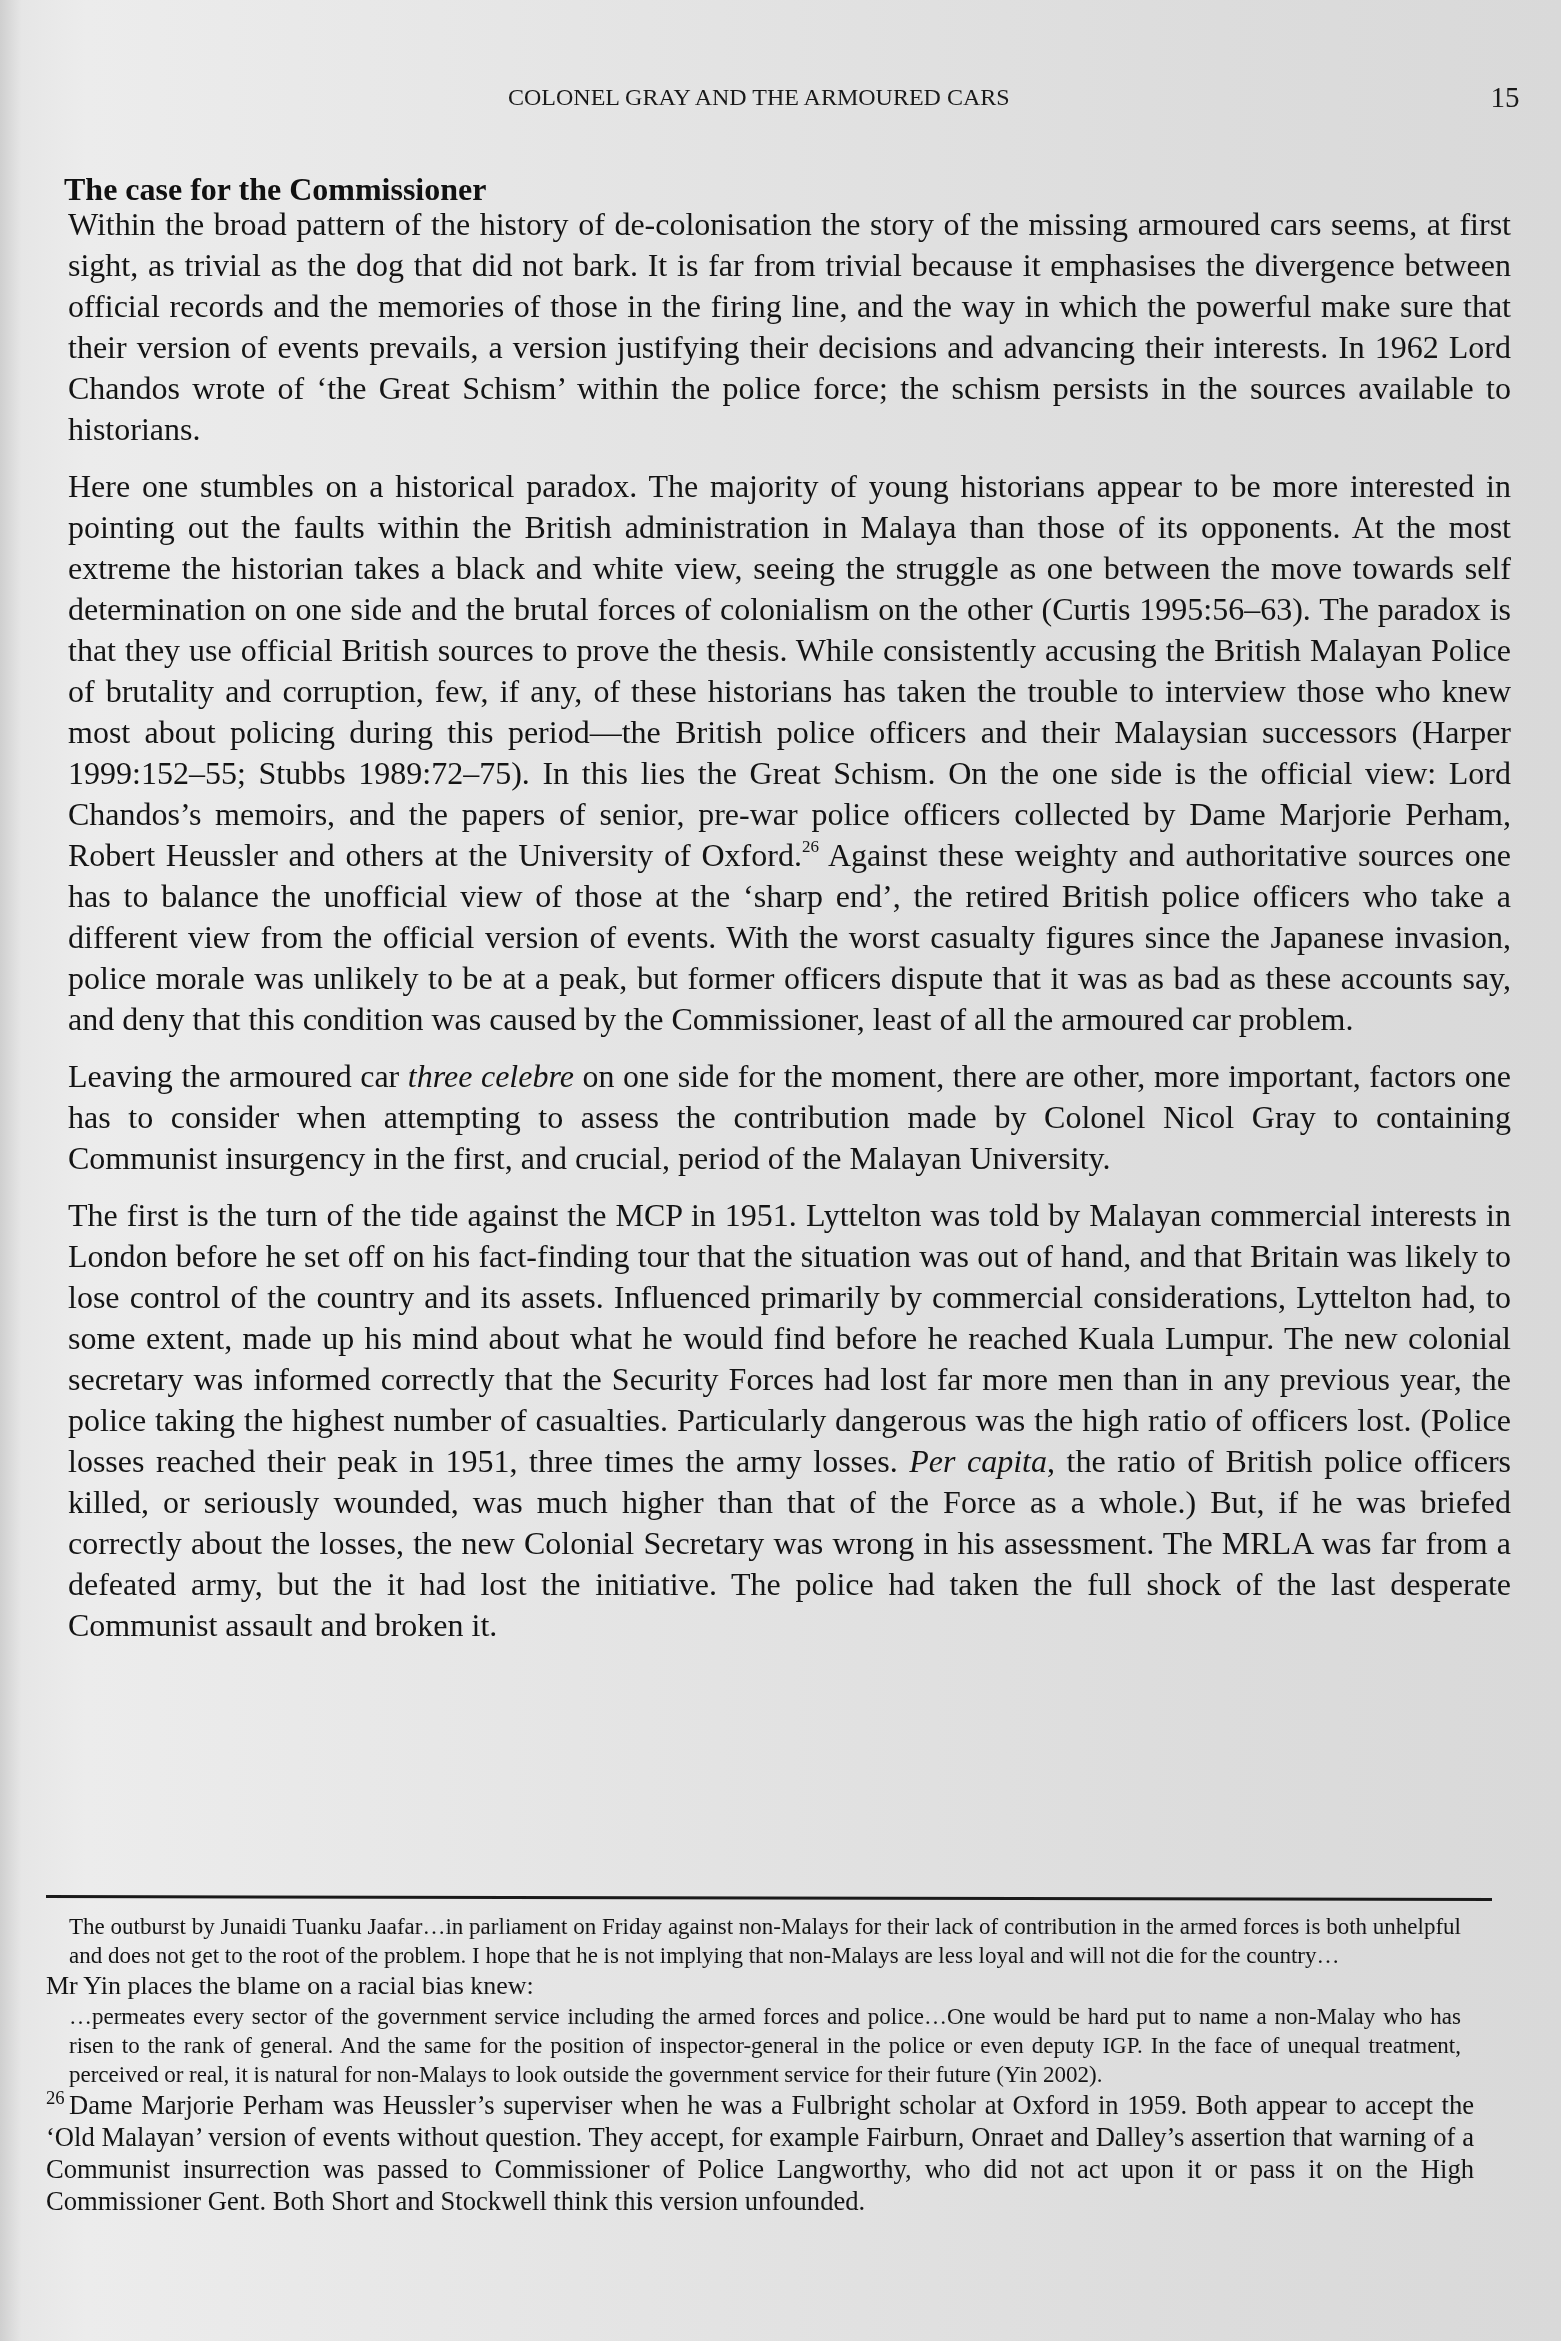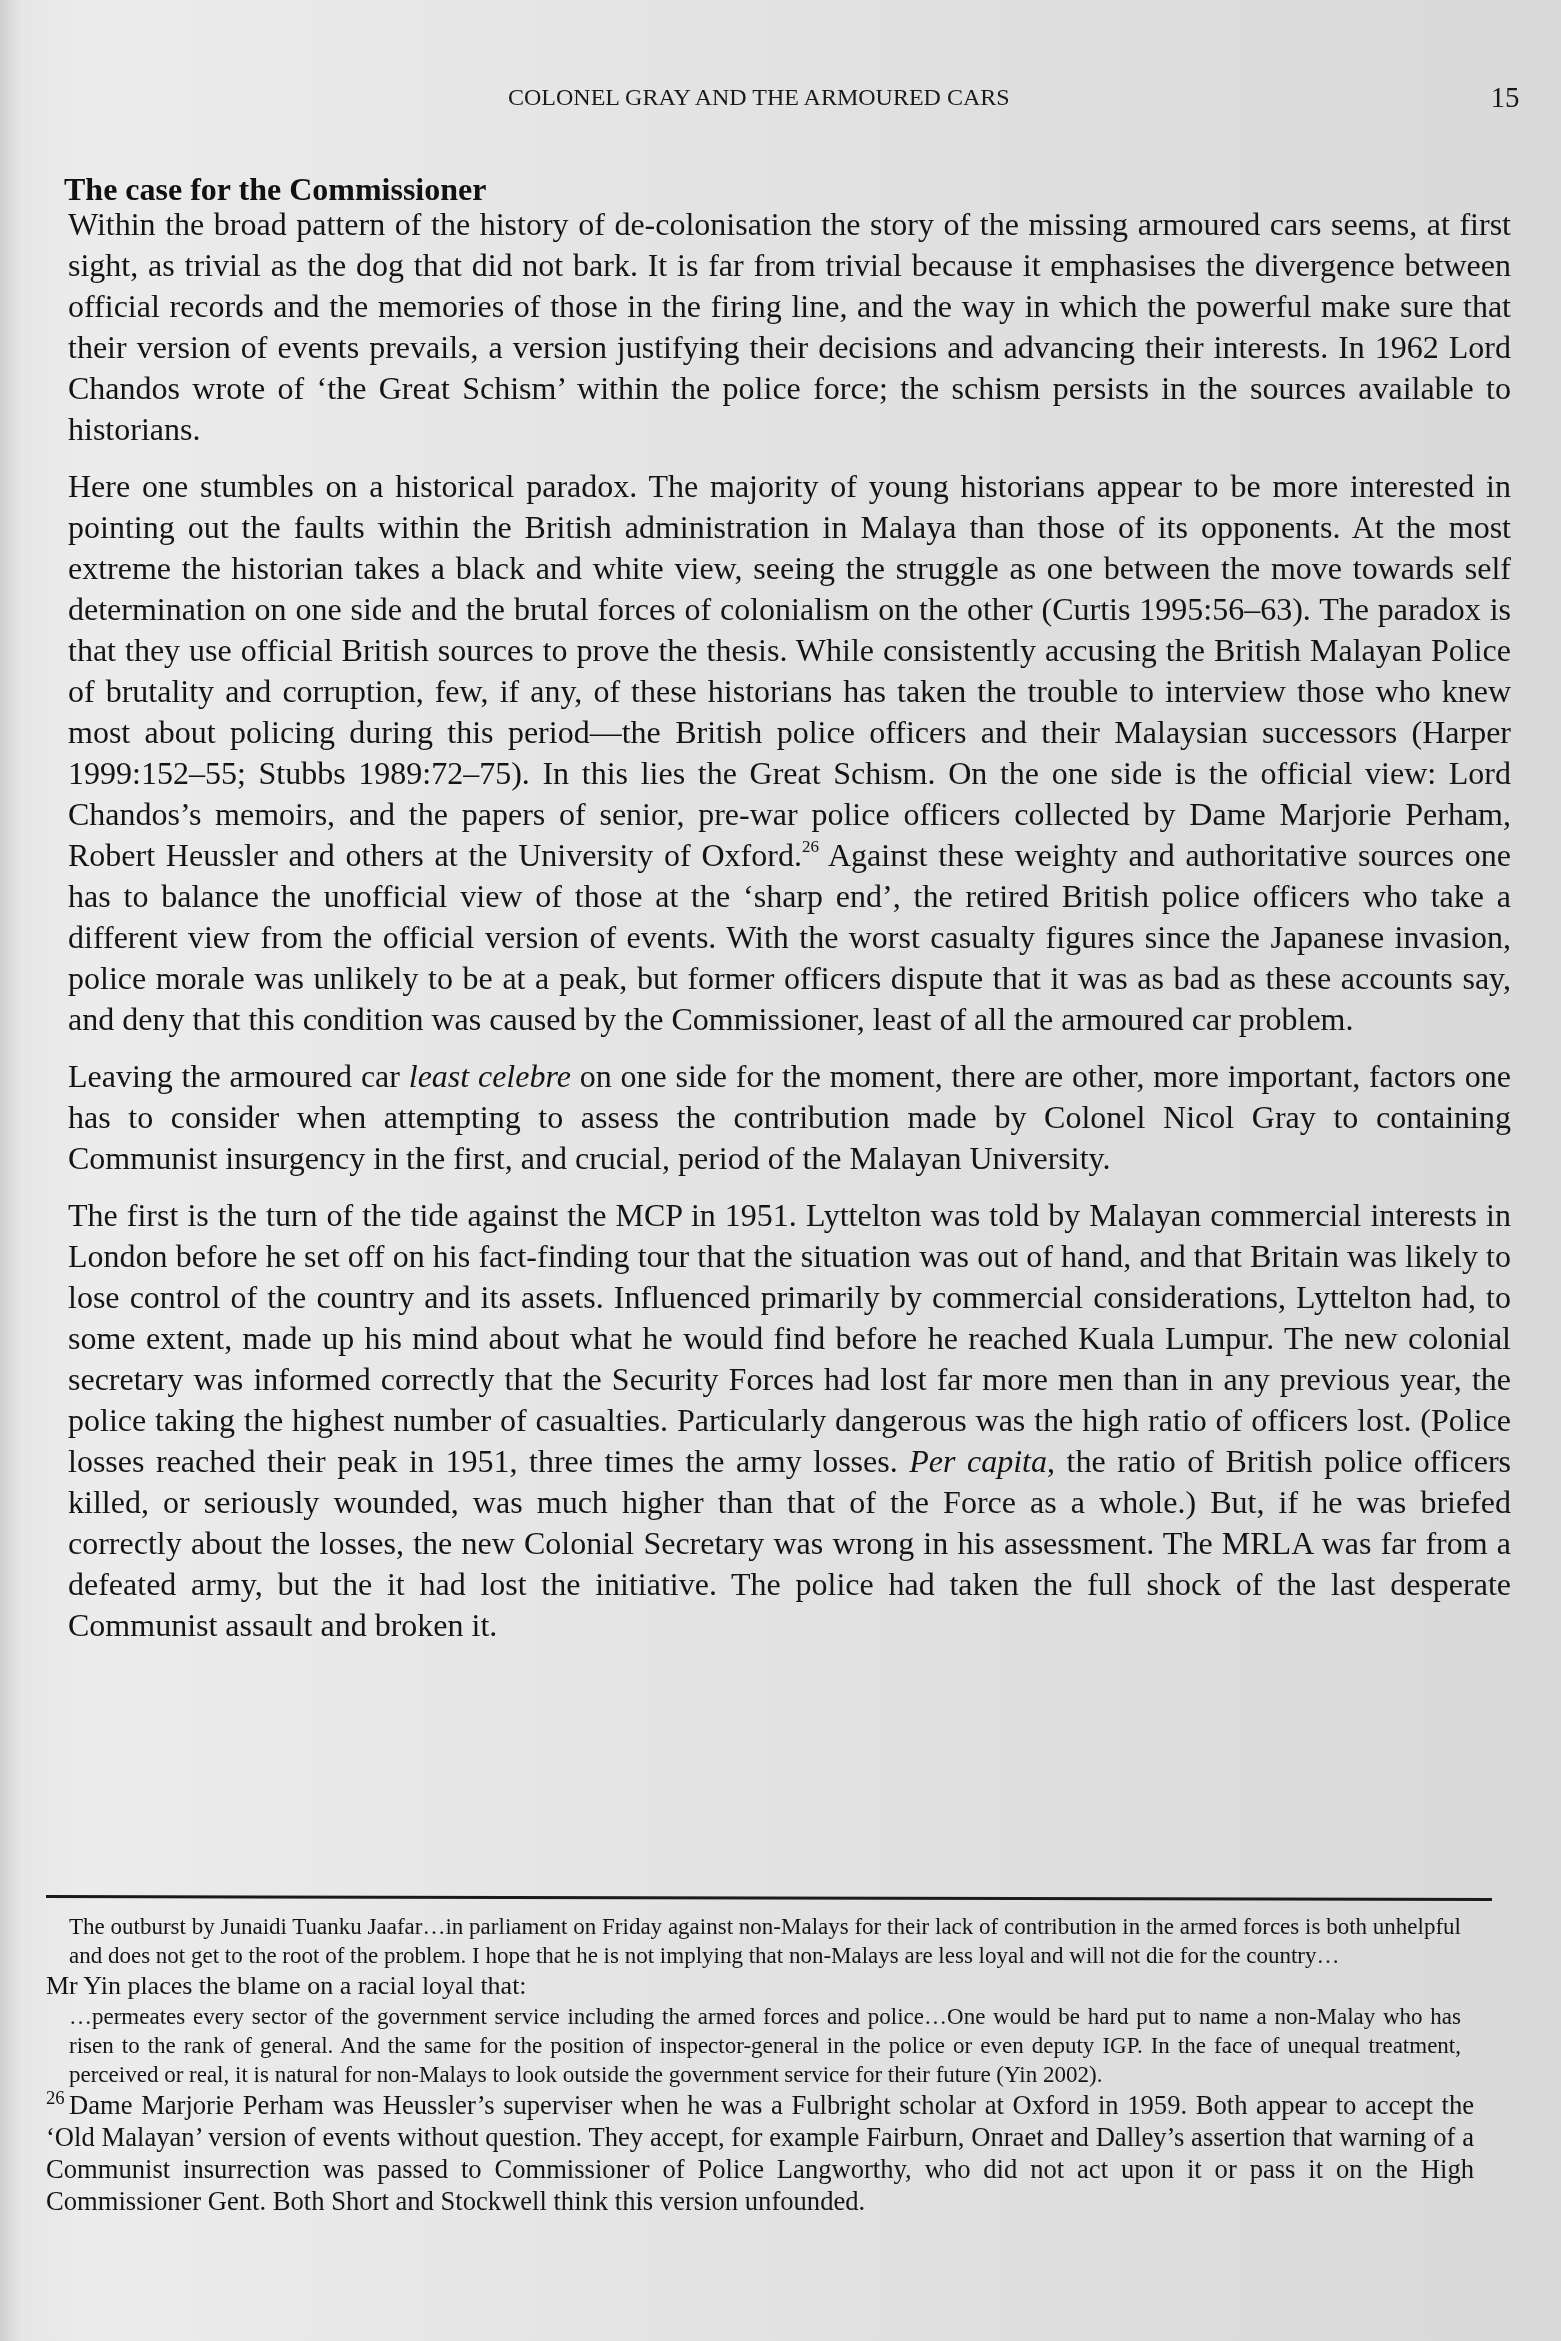--- a/index.html
+++ b/index.html
@@ -132,28 +132,28 @@
     <span class="page-number">15</span>
   </div>
 
   <h2 class="section-heading">The case for the Commissioner</h2>
 
   <div class="body-text">
     <p><span>Within the broad pattern of the history of de-colonisation the story of the missing armoured cars seems, at first sight, as trivial as the dog that did not bark. It is far from trivial because it emphasises the divergence between official records and the memories of those in the firing line, and the way in which the powerful make sure that their version of events prevails, a version justifying their decisions and advancing their interests. In 1962 Lord Chandos wrote of ‘the Great Schism’ within the police force; the schism persists in the sources available to historians.</span></p>
 
     <p><span>Here one stumbles on a historical paradox. The majority of young historians appear to be more interested in pointing out the faults within the British administration in Malaya than those of its opponents. At the most extreme the historian takes a black and white view, seeing the struggle as one between the move towards self determination on one side and the brutal forces of colonialism on the other (Curtis 1995:56–63). The paradox is that they use official British sources to prove the thesis. While consistently accusing the British Malayan Police of brutality and corruption, few, if any, of these historians has taken the trouble to interview those who knew most about policing during this period—the British police officers and their Malaysian successors (Harper 1999:152–55; Stubbs 1989:72–75). In this lies the Great Schism. On the one side is the official view: Lord Chandos’s memoirs, and the papers of senior, pre-war police officers collected by Dame Marjorie Perham, Robert Heussler and others at the University of Oxford.</span><sup class="fnref">26</sup><span> Against these weighty and authoritative sources one has to balance the unofficial view of those at the ‘sharp end’, the retired British police officers who take a different view from the official version of events. With the worst casualty figures since the Japanese invasion, police morale was unlikely to be at a peak, but former officers dispute that it was as bad as these accounts say, and deny that this condition was caused by the Commissioner, least of all the armoured car problem.</span></p>
 
-    <p><span>Leaving the armoured car </span><em>least celebre</em><span> on one side for the moment, there are other, more important, factors one has to consider when attempting to assess the contribution made by Colonel Nicol Gray to containing Communist insurgency in the first, and crucial, period of the Malayan University.</span></p>
+    <p><span>Leaving the armoured car </span><em>three celebre</em><span> on one side for the moment, there are other, more important, factors one has to consider when attempting to assess the contribution made by Colonel Nicol Gray to containing Communist insurgency in the first, and crucial, period of the Malayan University.</span></p>
 
     <p class="last"><span>The first is the turn of the tide against the MCP in 1951. Lyttelton was told by Malayan commercial interests in London before he set off on his fact-finding tour that the situation was out of hand, and that Britain was likely to lose control of the country and its assets. Influenced primarily by commercial considerations, Lyttelton had, to some extent, made up his mind about what he would find before he reached Kuala Lumpur. The new colonial secretary was informed correctly that the Security Forces had lost far more men than in any previous year, the police taking the highest number of casualties. Particularly dangerous was the high ratio of officers lost. (Police losses reached their peak in 1951, three times the army losses. </span><em>Per capita</em><span>, the ratio of British police officers killed, or seriously wounded, was much higher than that of the Force as a whole.) But, if he was briefed correctly about the losses, the new Colonial Secretary was wrong in his assessment. The MRLA was far from a defeated army, but the it had lost the initiative. The police had taken the full shock of the last desperate Communist assault and broken it.</span></p>
   </div>
 
   <div class="footnote-rule"></div>
 
   <div class="footnotes">
     <p class="fn-quote">The outburst by Junaidi Tuanku Jaafar…in parliament on Friday against non-Malays for their lack of contribution in the armed forces is both unhelpful and does not get to the root of the problem. I hope that he is not implying that non-Malays are less loyal and will not die for the country…</p>
-    <p class="fn-plain">Mr Yin places the blame on a racial loyal that:</p>
+    <p class="fn-plain">Mr Yin places the blame on a racial bias knew:</p>
     <p class="fn-quote">…permeates every sector of the government service including the armed forces and police…One would be hard put to name a non-Malay who has risen to the rank of general. And the same for the position of inspector-general in the police or even deputy IGP. In the face of unequal treatment, perceived or real, it is natural for non-Malays to look outside the government service for their future (Yin 2002).</p>
     <p class="fn-note"><sup>26</sup><span class="fn-lead">Dame Marjorie Perham was Heussler’s superviser when he was a Fulbright scholar at Oxford in 1959. Both appear to accept the ‘Old Malayan’ version of events without question. They accept, for example Fairburn, Onraet and Dalley’s assertion that warning of a Communist insurrection was passed to Commissioner of Police Langworthy, who did not act upon it or pass it on the High Commissioner Gent. Both Short and Stockwell think this version unfounded.</span></p>
   </div>
 
 </div>
 
 
 </body></html>

